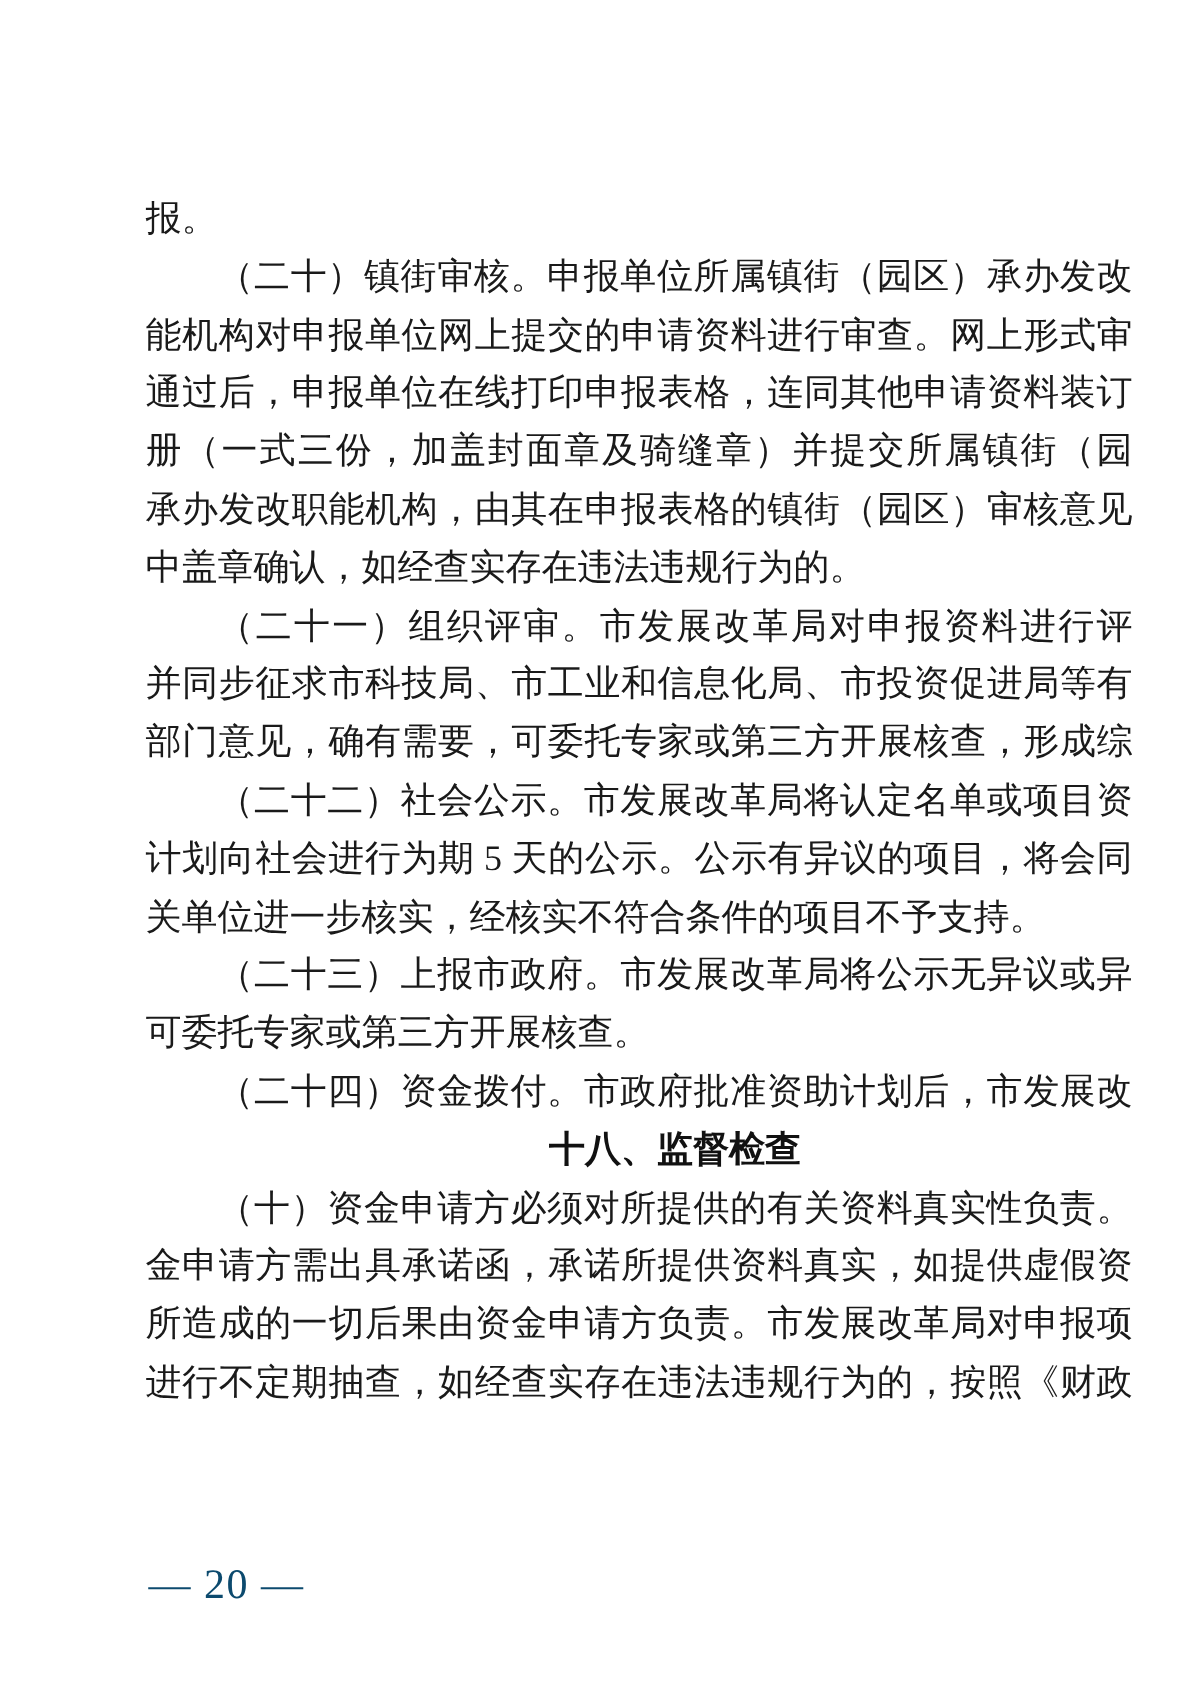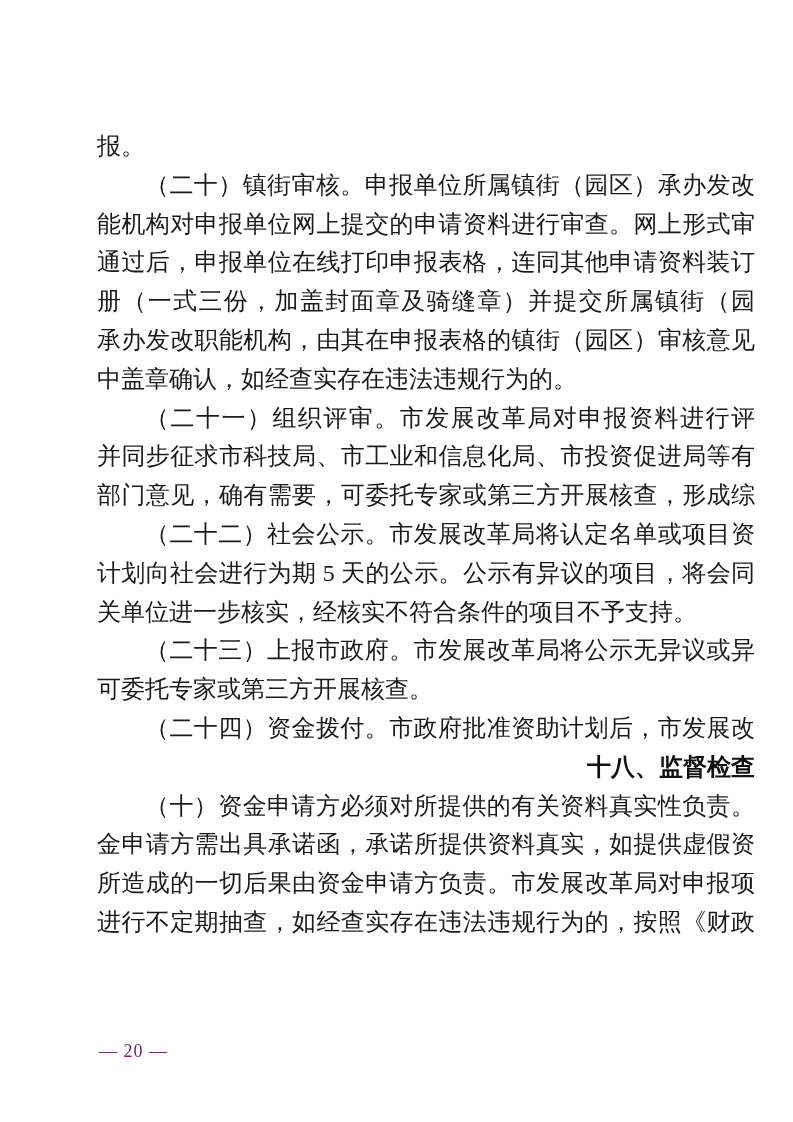--- a/index.html
+++ b/index.html
@@ -26,32 +26,32 @@
     white-space: nowrap;        
     overflow: hidden;
   }
   .ln.full { text-align-last: justify; white-space: normal; height: 38.8px; }
   .ln.end  { text-align: left; text-align-last: auto; white-space: normal; height: 38.8px; }
   .ln.ind  { text-indent: 2em; }
   .ln.heading {
     font-family: "Liberation Sans", "DejaVu Sans", sans-serif;
     font-weight: 700;
     color: #111111;
-    text-align: right;
+    text-align: center;
     text-align-last: auto;
     white-space: normal;
     height: 38.8px;
   }
   .page-number {
     position: absolute;
     left: 99px;
     top: 1041px;
-    font-size: 18px;
+    font-size: 28px;
     letter-spacing: 1px;
-    color: #701a75;
+    color: #0c4a6e;
     font-family: "Liberation Serif", "DejaVu Serif", serif;
   }
 </style>
 </head>
 <body>
 
 <div class="page">
   <div class="content">
     <div class="ln end">报。</div>
     <div class="ln full ind">（二十）镇街审核。申报单位所属镇街（园区）承办发改职</div>

